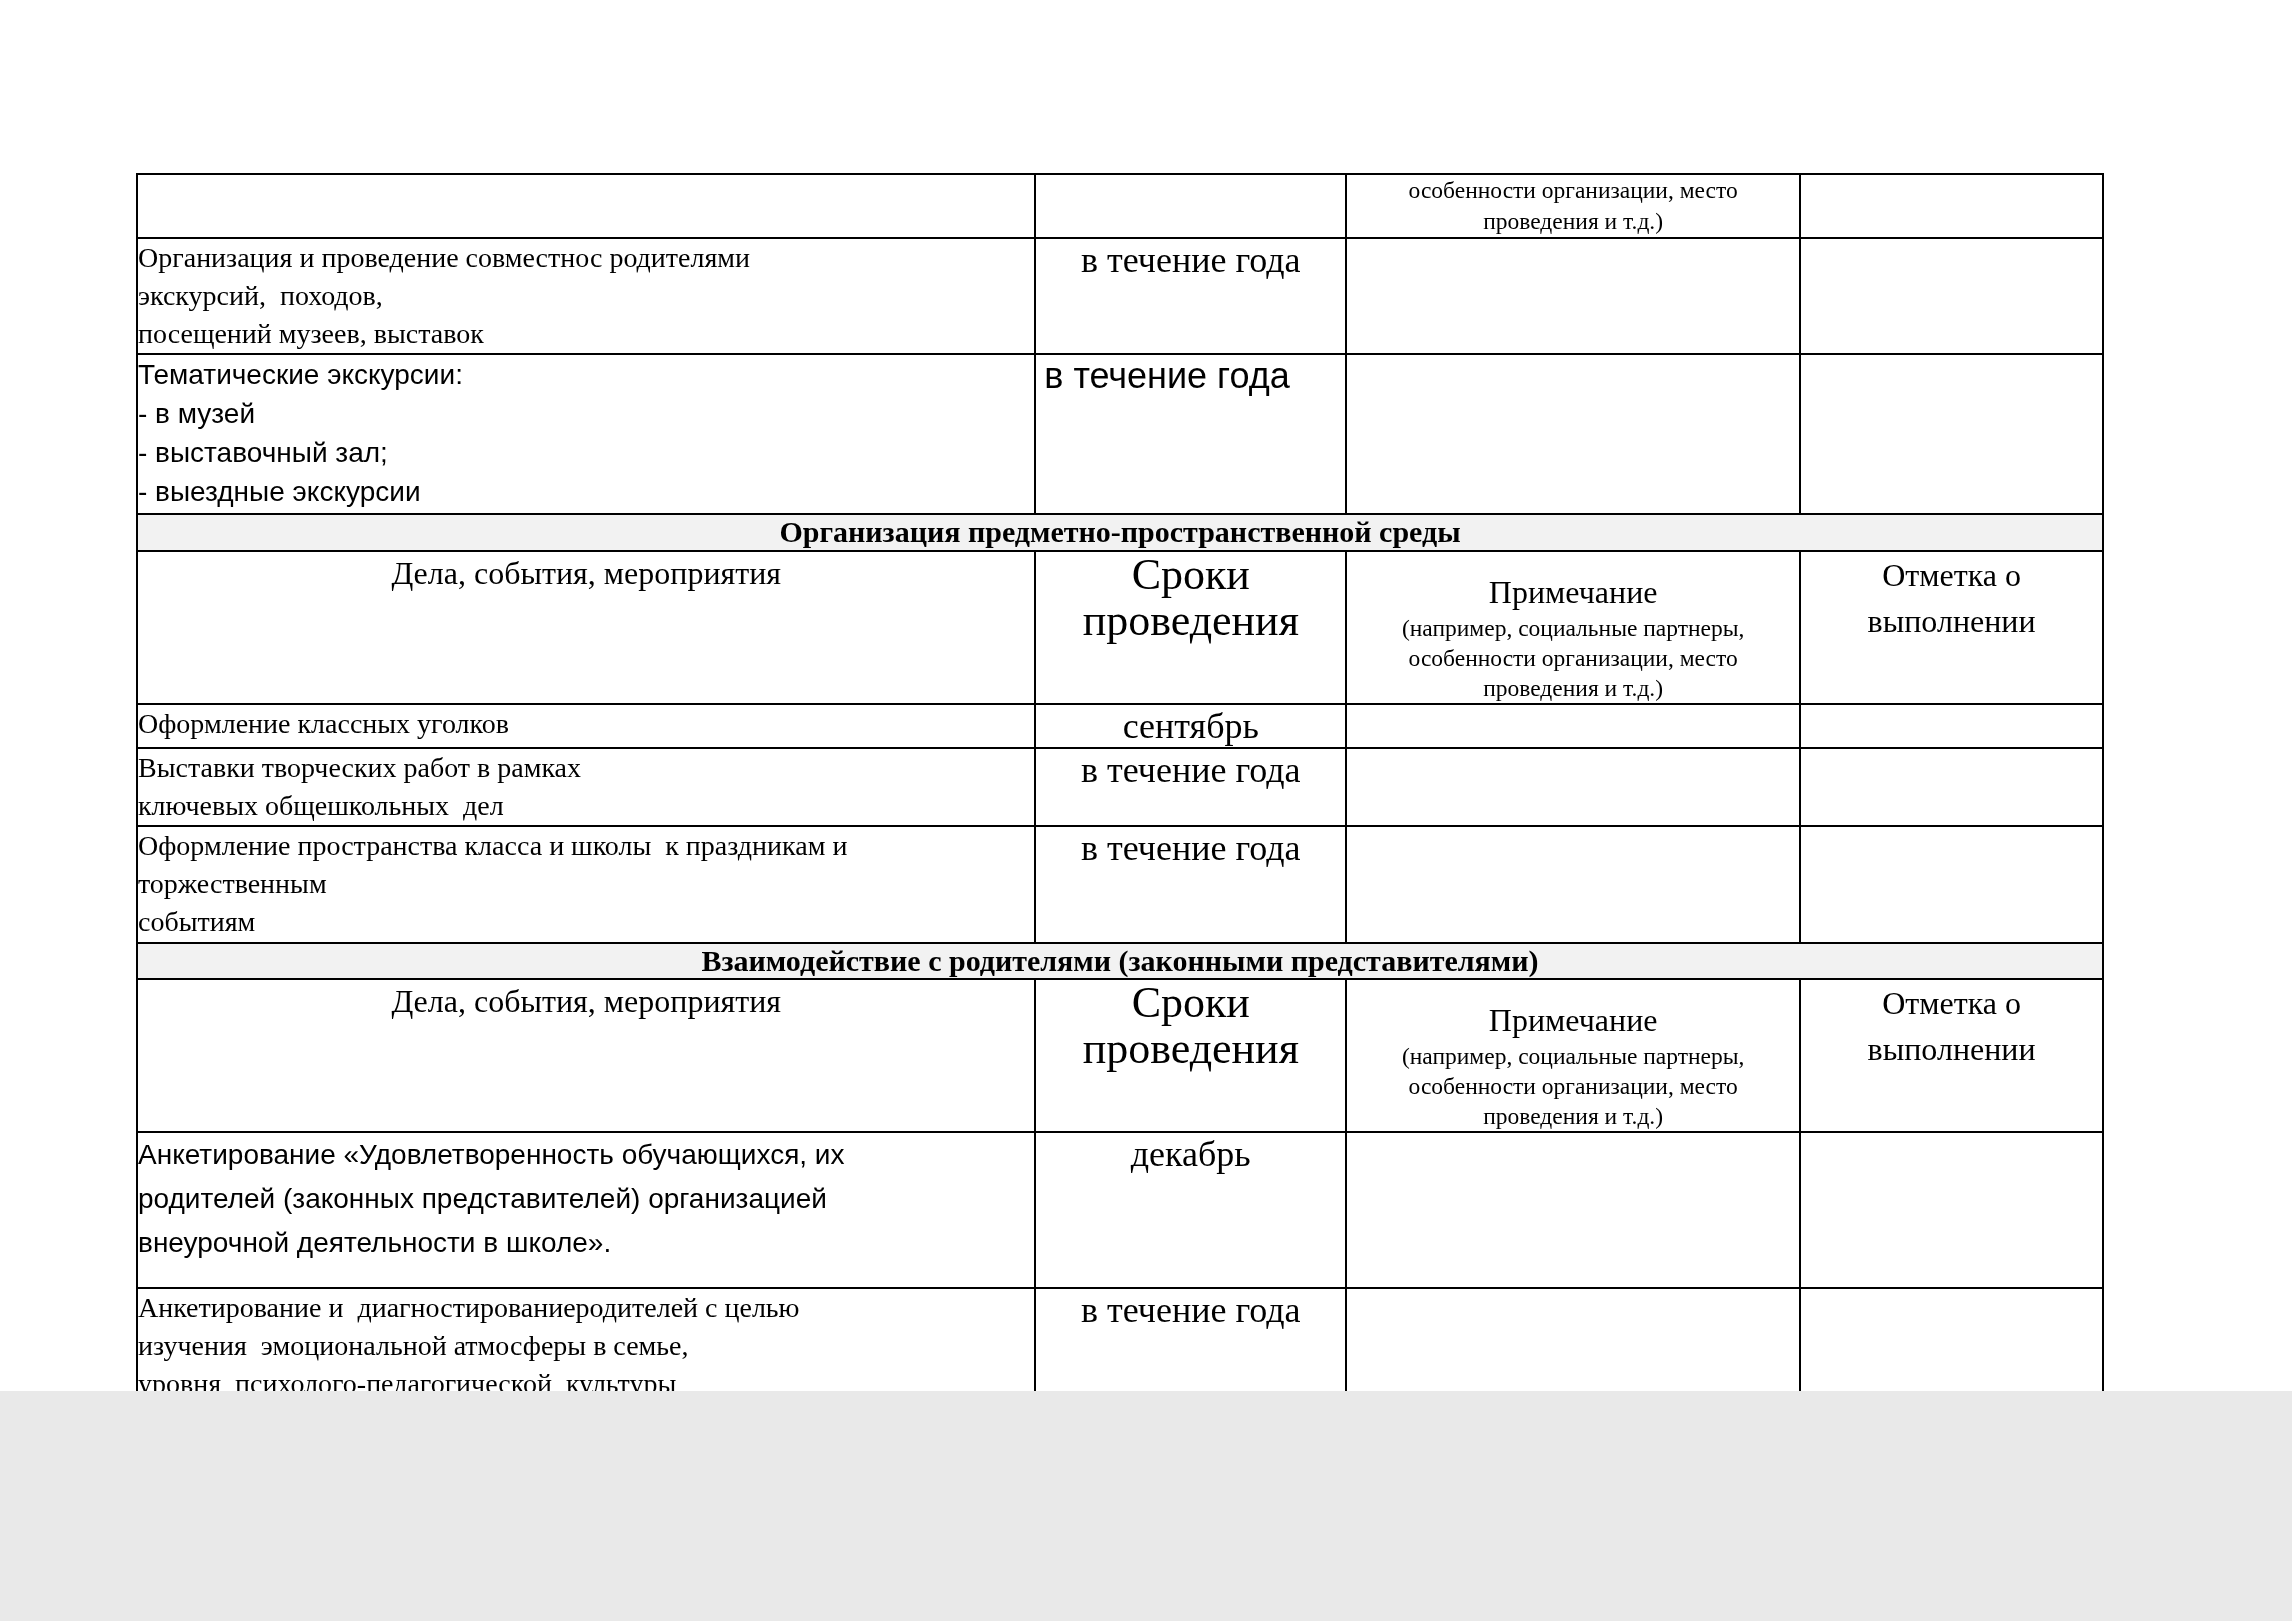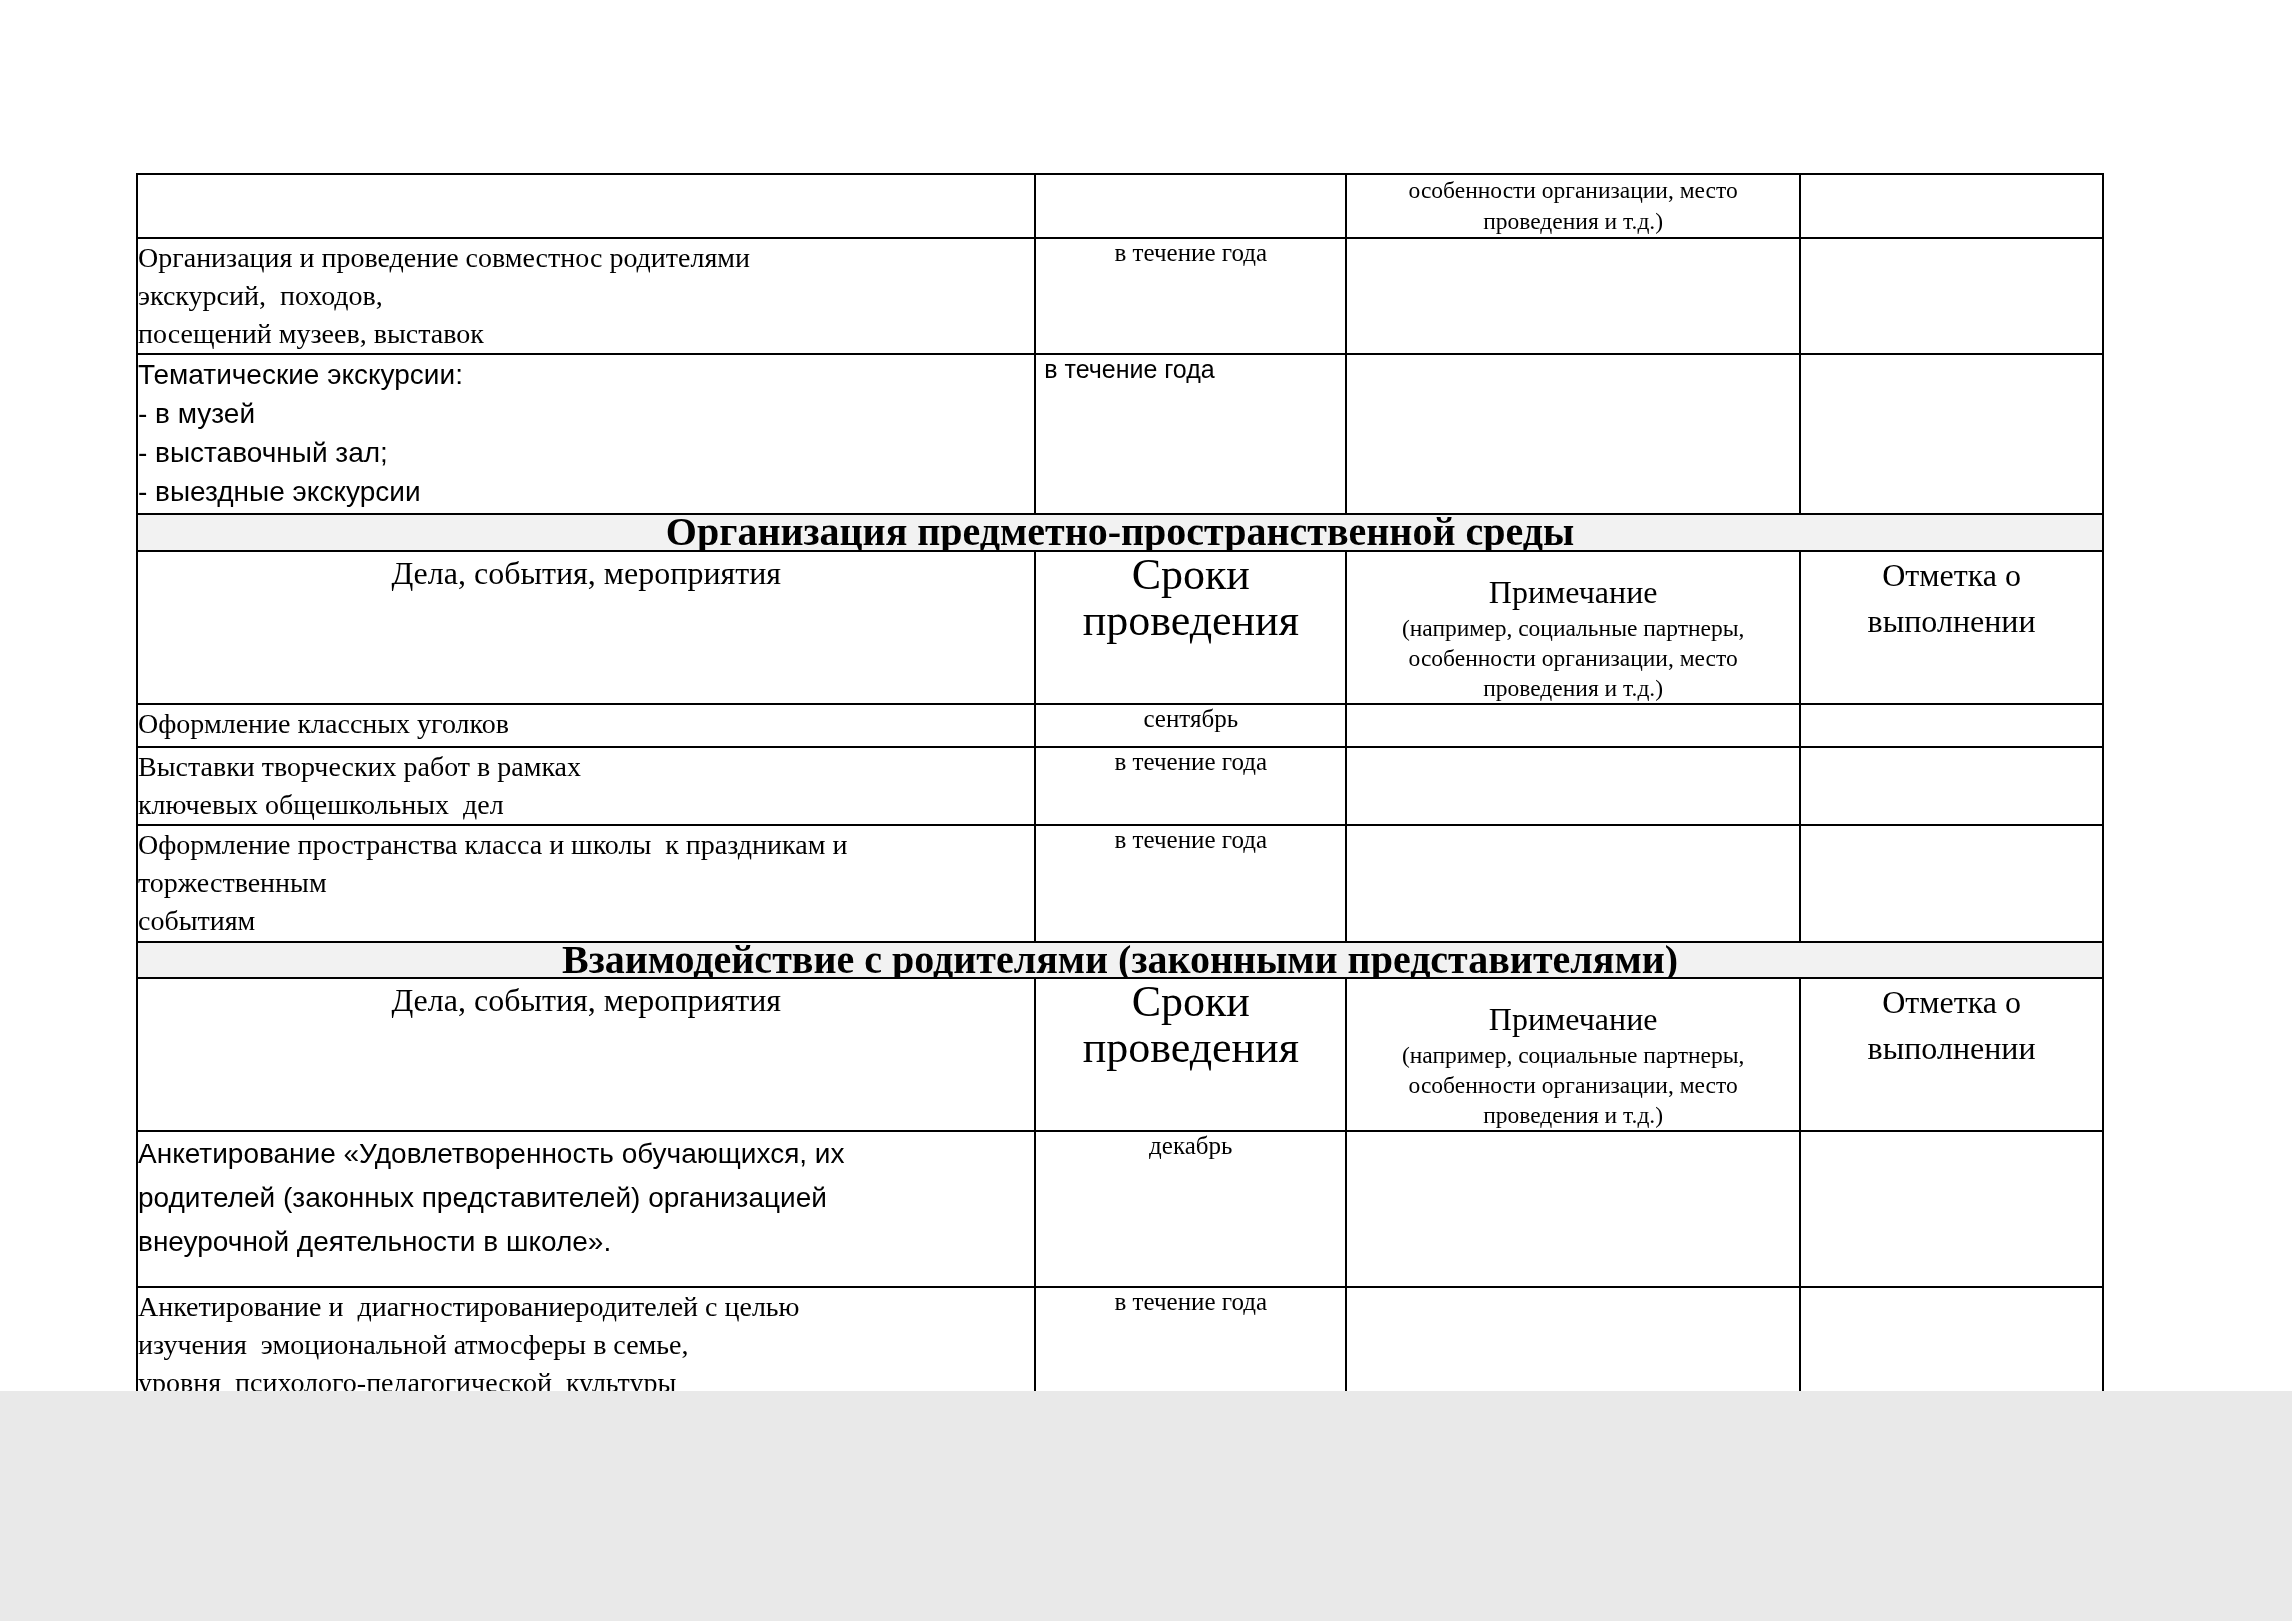--- a/index.html
+++ b/index.html
@@ -30,28 +30,28 @@
     padding:0;
     overflow:hidden;
   }
   .serif{font-family:"Liberation Serif","DejaVu Serif",serif;}
   .sans{font-family:"Liberation Sans","DejaVu Sans",sans-serif;}
   .line{white-space:pre;}
   
   .cell-activity{padding:6.9px 7.8px 0 18.6px;font-size:28px;line-height:38px;}
   .cell-activity.sans{line-height:39px;}
   .cell-activity.lh45{line-height:44px;}
-  .cell-timing{padding-top:6.9px;font-size:25px;text-align:center;white-space:pre;}
+  .cell-timing{padding-top:6.9px;font-size:36px;text-align:center;white-space:pre;}
   .cell-timing.align-left{text-align:left;padding-left:7.8px;}
   
   .section-td{
     background:var(--section-bg);
     text-align:center;
     font-weight:bold;
-    font-size:40px;
+    font-size:30px;
     line-height:34px;
     padding:1px 0 0 0;
   }
   
   .hdr{text-align:center;}
   .hdr-activity{font-size:32px;line-height:43px;padding-top:12.7px;}
   .hdr-timing{font-size:44px;line-height:46px;padding-top:12.7px;}
   .hdr-note-title{font-size:32px;line-height:41px;padding-top:20px;}
   .hdr-note-sub{font-size:23.5px;line-height:30px;}
   .hdr-mark{font-size:32px;line-height:46px;padding-top:12.7px;}

